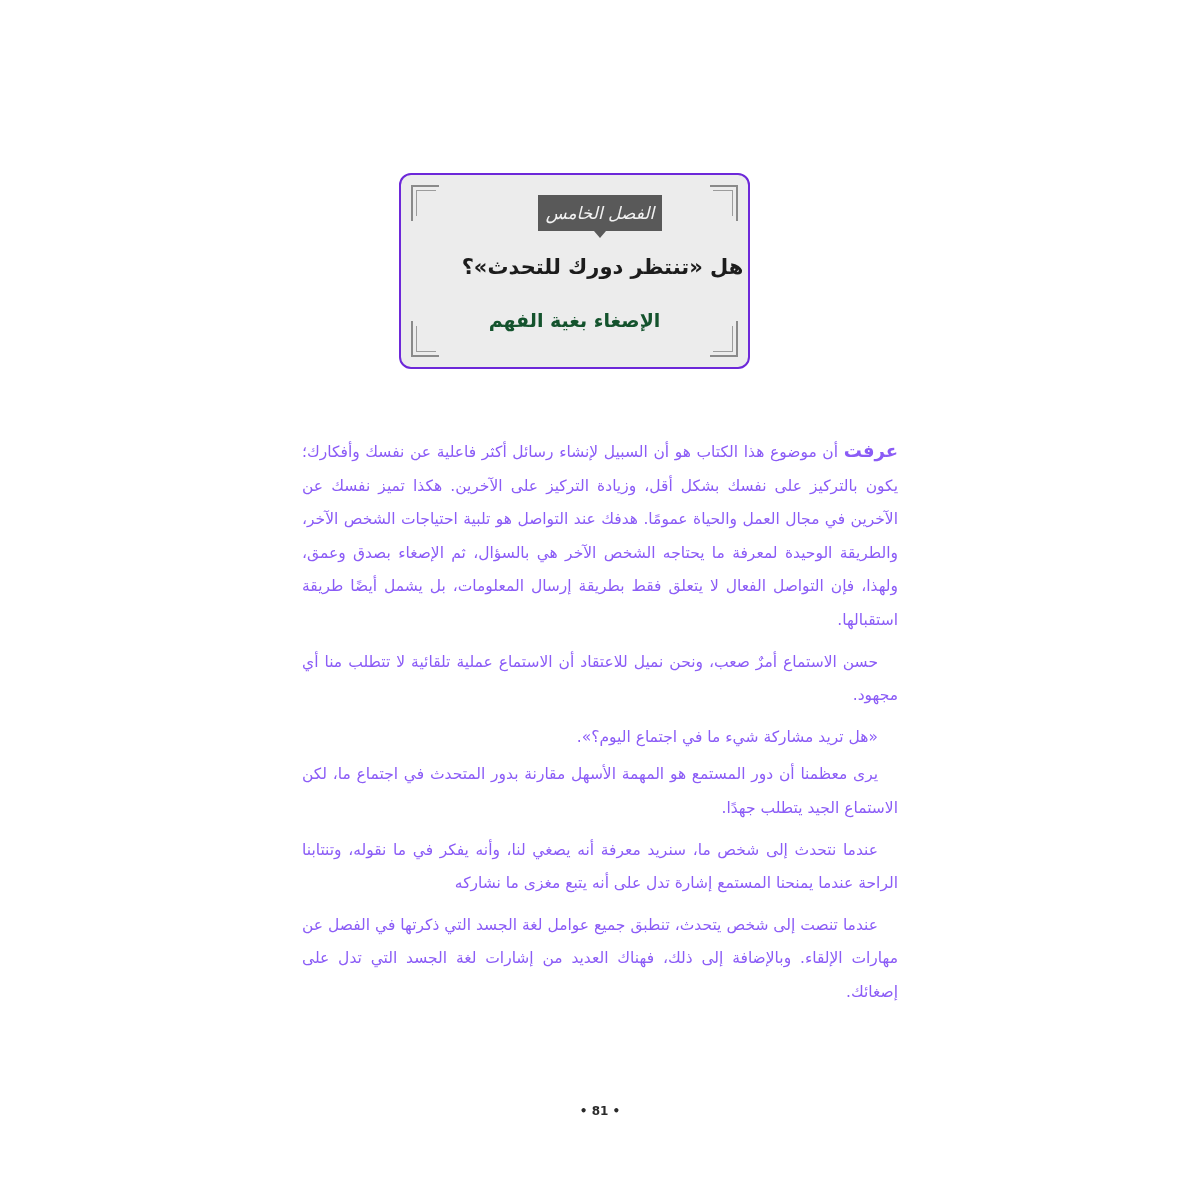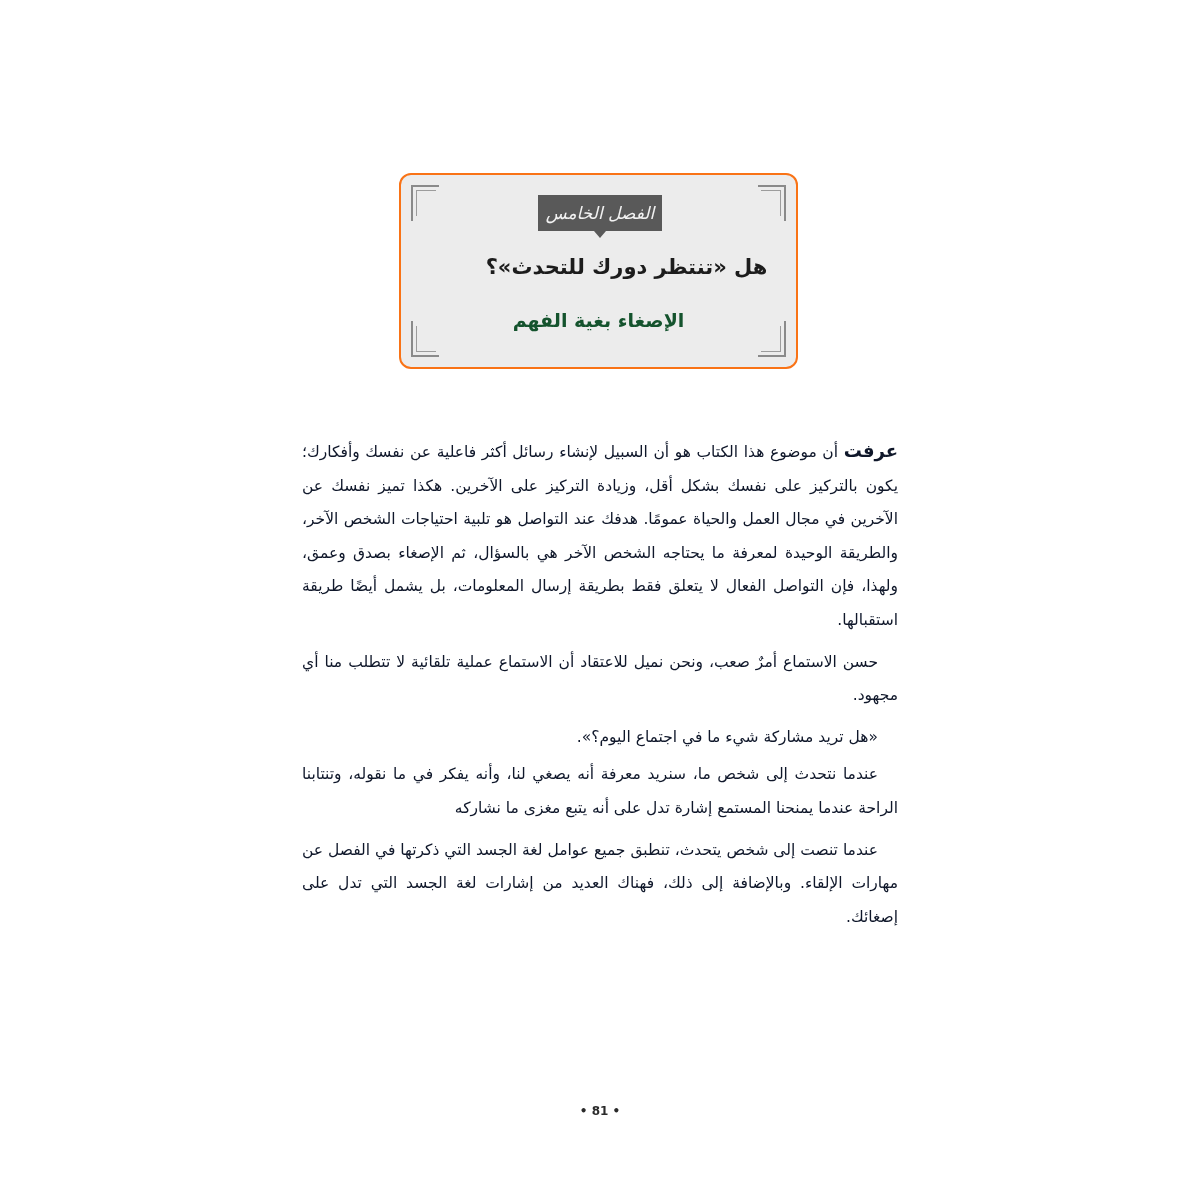--- a/index.html
+++ b/index.html
@@ -19,23 +19,23 @@
       position: absolute;
       left: 0; top: 0;
       width: 1200px; height: 1200px;
       background: #ffffff;
     }
     
     .chapter-box {
       position: absolute;
       left: 399px;
       top: 173px;
-      width: 399px;
+      width: 351px;
       height: 196px;
-      border: 2px solid #f97316;
+      border: 2px solid #6d28d9;
       border-radius: 12px;
       background: #ececec;
       box-sizing: border-box;
     }
     .corner {
       position: absolute;
       width: 28px;
       height: 36px;
     }
     .corner::before, .corner::after {
@@ -127,21 +127,21 @@
     .body-text {
       position: absolute;
       left: 302px;
       top: 434px;
       width: 596px;
       direction: rtl;
       text-align: justify;
       font-family: "DejaVu Sans", sans-serif;
       font-size: 15.5px;
       line-height: 33.6px;
-      color: #0f172a;
+      color: #8b5cf6;
     }
     .para {
       margin: 0 0 8px 0;
       text-indent: 0;
       text-align-last: right;
     }
     .para.indent { text-indent: 20px; }
     .para.quote { padding-right: 20px; text-indent: 0; margin-bottom: 4px; }
     .lead-word {
       font-weight: bold;
@@ -185,18 +185,19 @@
 
     <div class="chapter-label">الفصل الخامس</div>
     <div class="chapter-title">هل «تنتظر دورك للتحدث»؟</div>
     <div class="chapter-subtitle">الإصغاء بغية الفهم</div>
   </div>
 
   <div class="body-text">
     <p class="para"><span class="lead-word">عرفت</span><span> أن موضوع هذا الكتاب هو أن السبيل لإنشاء رسائل أكثر فاعلية عن نفسك وأفكارك؛ يكون بالتركيز على نفسك بشكل أقل، وزيادة التركيز على الآخرين. هكذا تميز نفسك عن الآخرين في مجال العمل والحياة عمومًا. هدفك عند التواصل هو تلبية احتياجات الشخص الآخر، والطريقة الوحيدة لمعرفة ما يحتاجه الشخص الآخر هي بالسؤال، ثم الإصغاء بصدق وعمق، ولهذا، فإن التواصل الفعال لا يتعلق فقط بطريقة إرسال المعلومات، بل يشمل أيضًا طريقة استقبالها.</span></p>
     <p class="para indent">حسن الاستماع أمرٌ صعب، ونحن نميل للاعتقاد أن الاستماع عملية تلقائية لا تتطلب منا أي مجهود.</p>
     <p class="para quote">«هل تريد مشاركة شيء ما في اجتماع اليوم؟».</p>
+    <p class="para indent">يرى معظمنا أن دور المستمع هو المهمة الأسهل مقارنة بدور المتحدث في اجتماع ما، لكن الاستماع الجيد يتطلب جهدًا.</p>
     <p class="para indent">عندما نتحدث إلى شخص ما، سنريد معرفة أنه يصغي لنا، وأنه يفكر في ما نقوله، وتنتابنا الراحة عندما يمنحنا المستمع إشارة تدل على أنه يتبع مغزى ما نشاركه</p>
     <p class="para indent">عندما تنصت إلى شخص يتحدث، تنطبق جميع عوامل لغة الجسد التي ذكرتها في الفصل عن مهارات الإلقاء. وبالإضافة إلى ذلك، فهناك العديد من إشارات لغة الجسد التي تدل على إصغائك.</p>
   </div>
 
   <div class="page-number">• 81 •</div>
 </div>
 
 </body></html>

